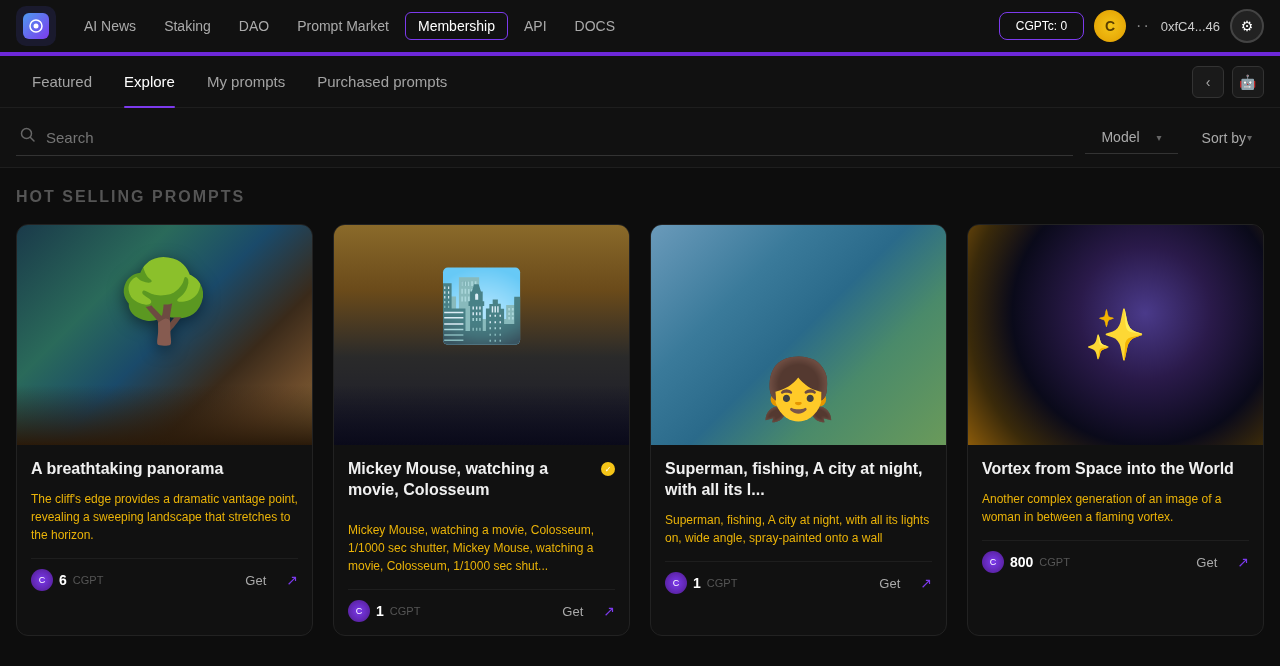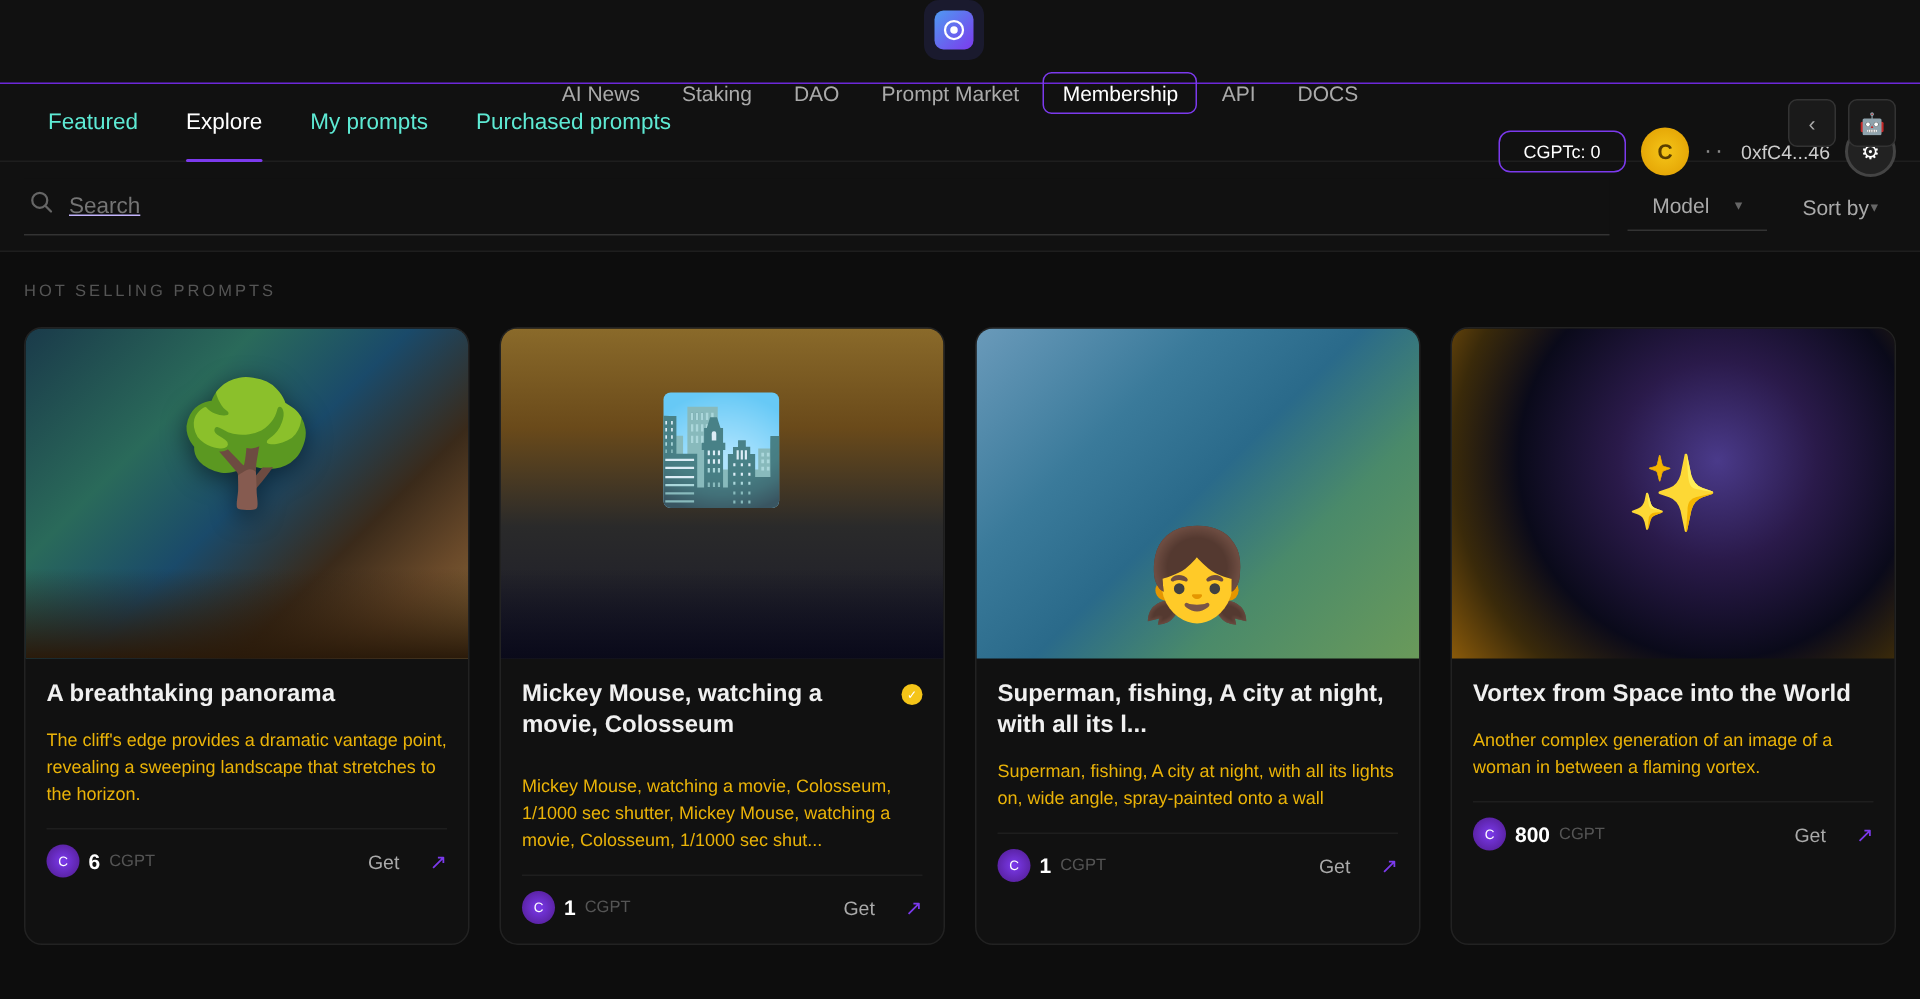--- a/index.html
+++ b/index.html
@@ -12,23 +12,22 @@
       overflow-x: hidden;
     }
 
     
     .navbar {
       display: flex;
       align-items: center;
       height: 56px;
       padding: 0 16px;
       background: #111;
-      border-bottom: 1px solid #6d28d9;
+      border-bottom: 4px solid #6d28d9;
       gap: 8px;
-      flex-direction: column;
     }
     .logo {
       width: 40px;
       height: 40px;
       background: #1a1a2e;
       border-radius: 10px;
       display: flex;
       align-items: center;
       justify-content: center;
       margin-right: 8px;
@@ -116,21 +115,21 @@
     .tabs-bar {
       display: flex;
       align-items: center;
       padding: 0 16px;
       height: 52px;
       background: #111;
       border-bottom: 1px solid #1e1e1e;
     }
     .tab-item {
       font-size: 15px;
-      color: #5eead4;
+      color: #a3a3a3;
       padding: 0 16px;
       height: 52px;
       display: flex;
       align-items: center;
       cursor: pointer;
       position: relative;
       white-space: nowrap;
     }
     .tab-item.active {
       color: #fff;
@@ -185,24 +184,23 @@
     }
     .search-icon-svg {
       color: #666;
       font-size: 16px;
       flex-shrink: 0;
     }
     .search-input {
       background: transparent;
       border: none;
       outline: none;
-      color: #c4b5fd;
+      color: #d946ef;
       font-size: 15px;
       flex: 1;
-      text-decoration: underline;
     }
     .model-btn {
       display: flex;
       align-items: center;
       gap: 17px;
       padding: 8px 16px;
       border-bottom: 1px solid #333;
       color: #aaa;
       font-size: 14px;
       cursor: pointer;
@@ -220,22 +218,22 @@
       margin-left: auto;
     }
     .chevron { font-size: 10px; color: #666; }
 
     
     .content {
       padding: 20px 16px;
       background: #0d0d0d;
     }
     .section-label {
-      font-size: 11px;
-      font-weight: 400;
+      font-size: 16px;
+      font-weight: 700;
       letter-spacing: 2px;
       color: #555;
       margin-bottom: 18px;
       text-transform: uppercase;
     }
     .cards-grid {
       display: grid;
       grid-template-columns: repeat(4, 1fr);
       gap: 20px;
     }

